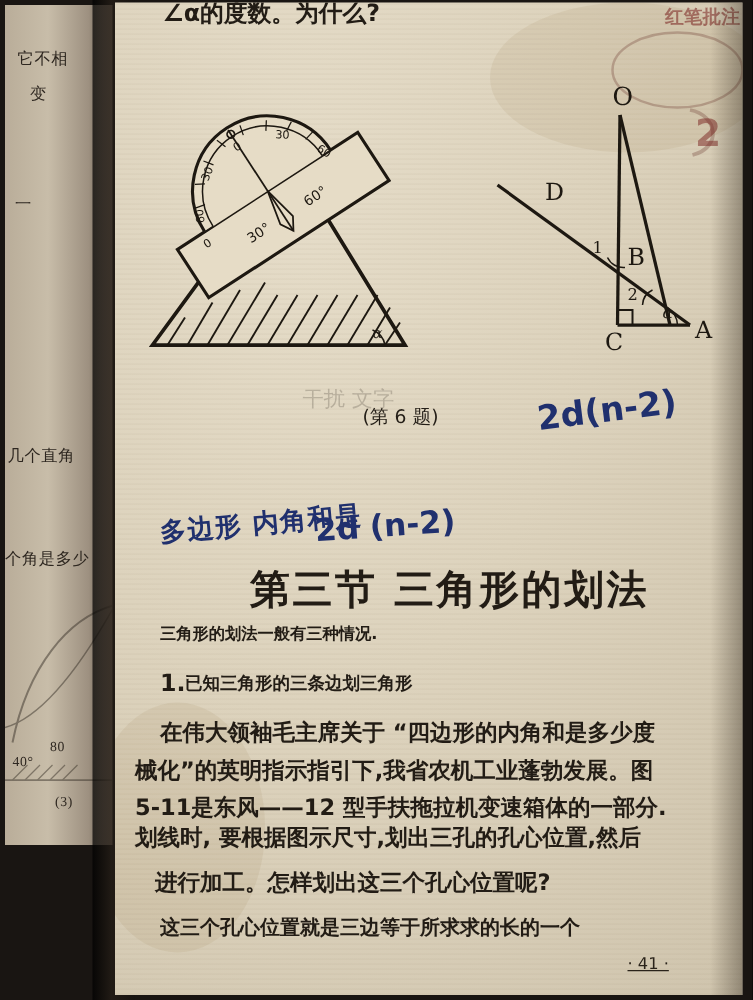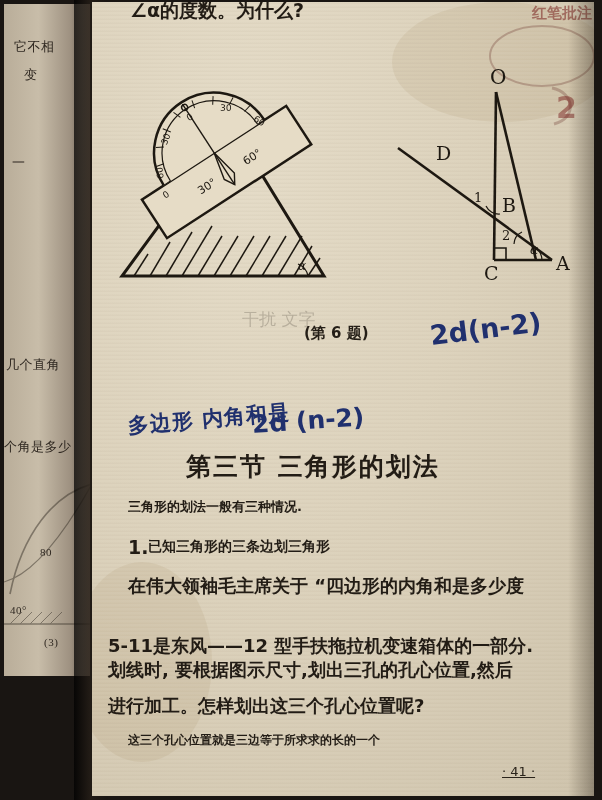--- a/index.html
+++ b/index.html
@@ -139,21 +139,21 @@
   <div class="photo-frame"></div>
 
   <div class="topcorner" style="left:6px; top:4px;">4.</div>
 
   <div class="left-page">
     <div class="lp-text" style="left:10px; top:34px;">它不相</div>
     <div class="lp-text" style="left:20px; top:62px;">变</div>
     <div class="lp-text" style="left:8px;  top:150px;">一</div>
     <div class="lp-text" style="left:2px;  top:352px;">几个直角</div>
     <div class="lp-text" style="left:0px;  top:434px;">个角是多少</div>
-    <div class="lp-text" style="left:36px; top:542px; font-size:11px;">80</div>
+    <div class="lp-text" style="left:36px; top:588px; font-size:11px;">80</div>
     <div class="lp-text" style="left:6px;  top:600px; font-size:11px;">40°</div>
     <div class="lp-text" style="left:40px; top:632px; font-size:11px;">(3)</div>
 
     <svg width="90" height="200" style="position:absolute; left:0; top:470px; opacity:0.5;">
       <path d="M 88 10 C 50 20, 18 60, 6 120" stroke="#3a332a" stroke-width="1.6" fill="none"></path>
       <path d="M 88 10 C 60 60, 30 100, 0 108" stroke="#3a332a" stroke-width="1.2" fill="none"></path>
       <line x1="0" y1="150" x2="88" y2="150" stroke="#3a332a" stroke-width="1.4"></line>
       <g stroke="#3a332a" stroke-width="1">
         <line x1="6" y1="150" x2="18" y2="138"></line>
         <line x1="16" y1="150" x2="28" y2="138"></line>
@@ -253,38 +253,39 @@
       <text x="128" y="148" font-size="19" font-family="DejaVu Serif, serif" fill="#1d1811">B</text>
       <text x="110" y="216" font-size="19" font-family="DejaVu Serif, serif" fill="#1d1811">C</text>
       <text x="182" y="206" font-size="19" font-family="DejaVu Serif, serif" fill="#1d1811">A</text>
       <text x="100" y="138" font-size="13" font-family="DejaVu Serif, serif" fill="#1d1811">1</text>
       <text x="128" y="176" font-size="13" font-family="DejaVu Serif, serif" fill="#1d1811">2</text>
       <text x="156" y="190" font-size="12" font-family="DejaVu Serif, serif" font-style="italic" fill="#1d1811">α</text>
     </svg>
 
     <div class="pencil" style="left:150px; top:306px; font-size:17px; opacity:0.3;">干扰 文字</div>
 
-    <div class="figcap" style="left:212px; top:322px;font-weight:bold;">(第 6 题)</div>
+    <div class="figcap" style="left:198px; top:322px;">(第 6 题)</div>
 
     <div class="ink" style="left:338px; top:318px; font-size:27px; transform:rotate(-7deg);">2d(n-2)</div>
 
 
     <div class="ink" style="left:36px; top:410px; font-size:21px; transform:rotate(-5deg); letter-spacing:1px;">多边形 内角和是</div>
     <div class="ink" style="left:160px; top:408px; font-size:25px; transform:rotate(-4deg);">2d (n-2)</div>
 
-    <div class="txt cn" style="left:94px; top:448px; font-size:25px; font-weight:700; letter-spacing:2px;">第三节   三角形的划法</div>
+    <div class="txt cn" style="left:108px; top:448px; font-size:32px; font-weight:700; letter-spacing:2px;">第三节   三角形的划法</div>
 
     <div class="txt cn" style="left:36px; top:496px; font-size:13px;">三角形的划法一般有三种情况.</div>
 
     <div class="txt cn" style="left:36px; top:534px; font-size:19px; font-weight:700;">1.</div>
     <div class="txt cn" style="left:56px; top:536px; font-size:14px;">已知三角形的三条边划三角形</div>
 
     <div class="txt cn" style="left:36px; top:572px; font-size:18px;">在伟大领袖毛主席关于 “四边形的内角和是多少度</div>
+    <div class="txt cn" style="left:16px; top:602px; font-size:18px;">械化”的英明指示指引下,我省农机工业蓬勃发展。图</div>
     <div class="txt cn" style="left:16px; top:632px; font-size:18px;">5-11是东风——12 型手扶拖拉机变速箱体的一部分.</div>
     <div class="txt cn" style="left:16px; top:656px; font-size:18px;">划线时, 要根据图示尺寸,划出三孔的孔心位置,然后</div>
-    <div class="txt cn" style="left:16px; top:692px; font-size:18px;">进行加工。怎样划出这三个孔心位置呢?</div>
-    <div class="txt cn" style="left:36px; top:730px; font-size:12px;">这三个孔心位置就是三边等于所求求的长的一个</div>
+    <div class="txt cn" style="left:32px; top:692px; font-size:18px;">进行加工。怎样划出这三个孔心位置呢?</div>
+    <div class="txt cn" style="left:36px; top:730px; font-size:16px;">这三个孔心位置就是三边等于所求求的长的一个</div>
 
     <div class="pagenum" style="left:410px; top:762px;">· 41 ·</div>
 
     <div class="right-shade"></div>
   </div>
 </div>
 
 </body></html>

